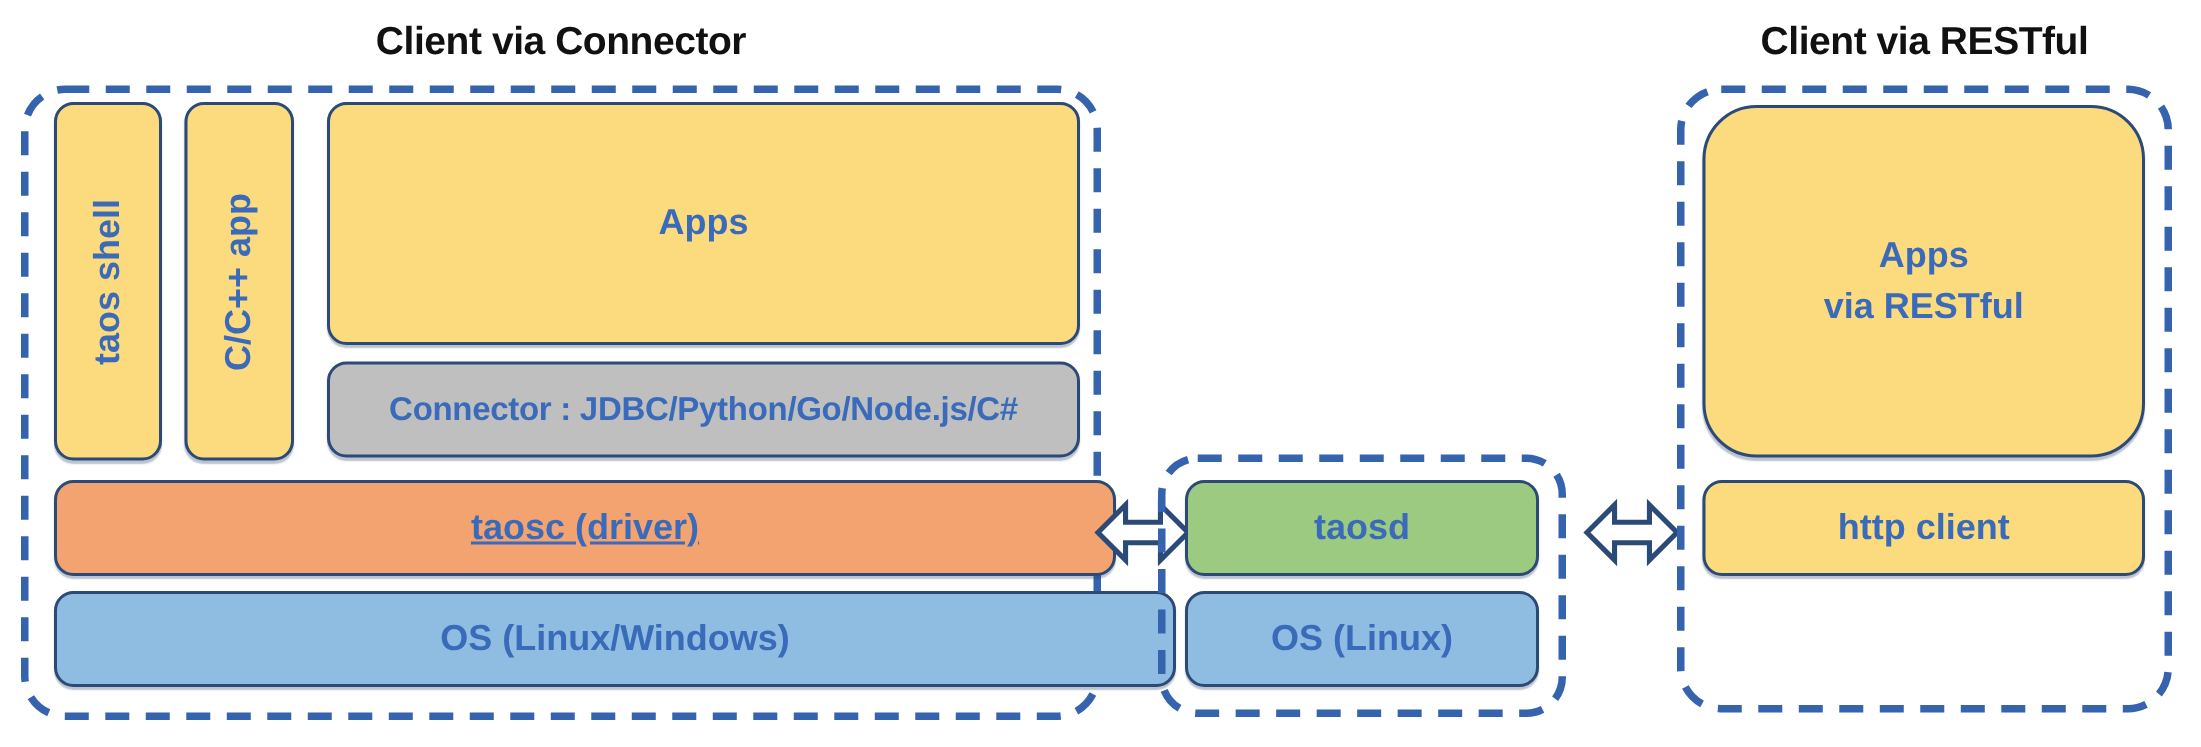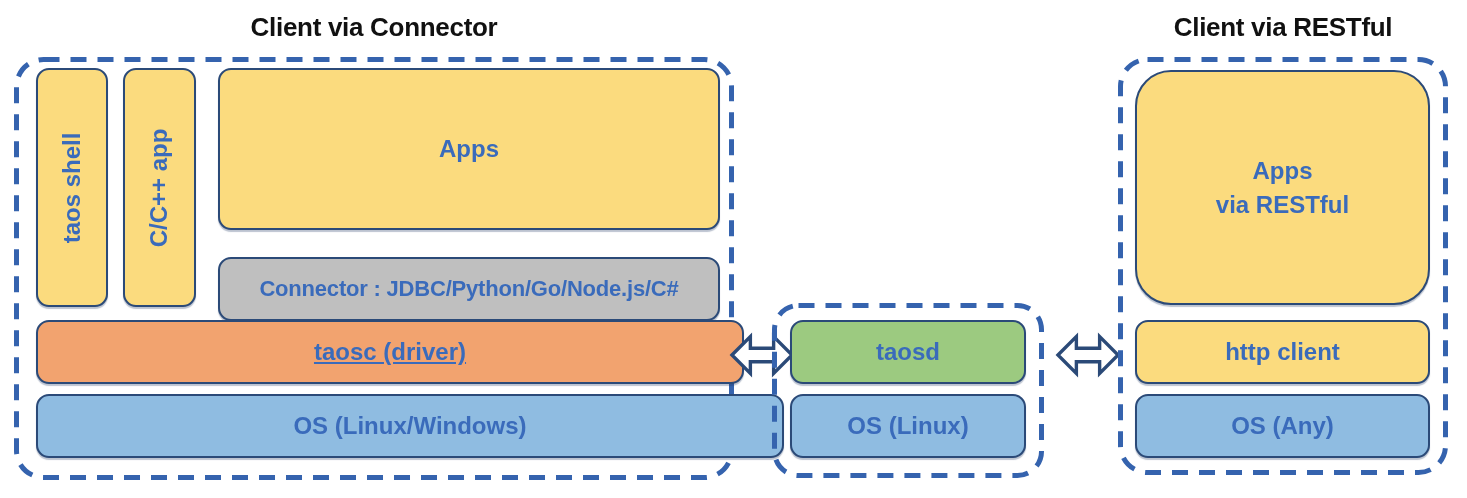--- a/index.html
+++ b/index.html
@@ -25,21 +25,21 @@
     border-radius:13px;
     display:flex; align-items:center; justify-content:center;
     font-weight:bold; font-size:24px; text-align:center;
     color:var(--label,#3A6BBB);
     box-shadow:0 2px 1px rgba(32,56,100,0.30);
   }
   .yellow { background:var(--yellow,#FBDB7E); }
   .orange { background:var(--orange,#F2A36F); }
   .blue   { background:var(--blue,#8FBCE1); }
   .green  { background:var(--green,#9CCA80); }
-  .gray   { background:var(--gray,#BFBFBF);margin-top:16px; }
+  .gray   { background:var(--gray,#BFBFBF); }
 
   .biground { border-radius:36px; }
   .smalltext { font-size:22px; letter-spacing:-0.2px; }
   .vtext { transform:rotate(-90deg); white-space:nowrap; }
   .multiline { white-space:pre-line; line-height:1.4; }
 
   .arrow { position:absolute; overflow:visible; }
   .arrow polygon { fill:#ffffff; stroke:var(--border,#2B4A78); stroke-width:3.5; }
 </style>
 </head>
@@ -98,18 +98,15 @@
     <svg class="outline" aria-hidden="true">
       <rect x="2.5" y="2.5" width="325" height="413" rx="27"></rect>
     </svg>
     <div class="box yellow biground" style="left:17px; top:13px; width:295px; height:235px;">
       <span class="multiline">Apps
 via RESTful</span>
     </div>
     <div class="box yellow" style="left:17px; top:263px; width:295px; height:64px;">
       <span>http client</span>
     </div>
-    <div class="box blue" style="left:17px; top:337px; width:295px; height:64px;">
-      <span>OS (Any)</span>
-    </div>
   </div>
 
 </div>
 
 </body></html>

